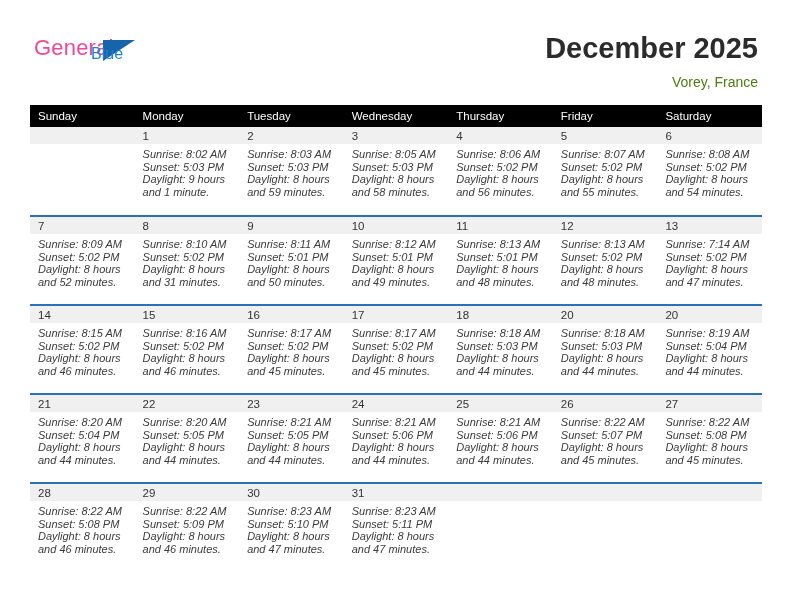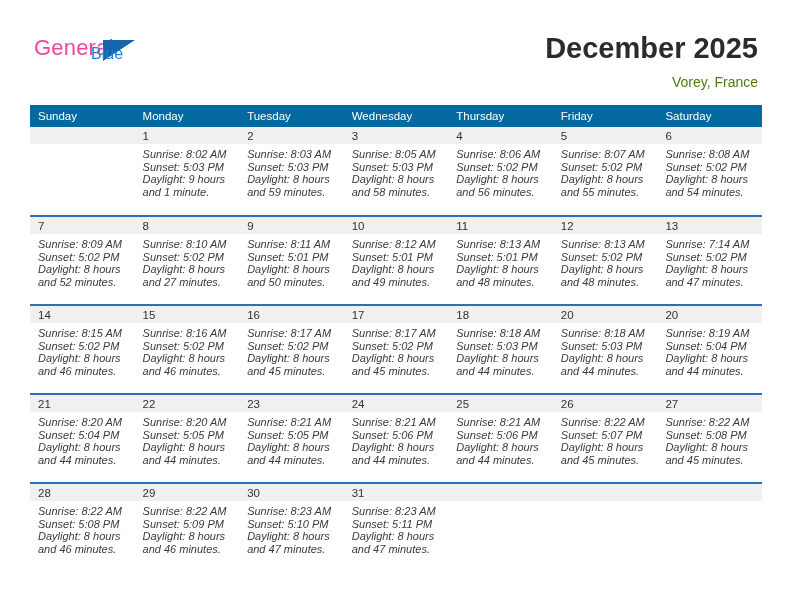--- a/index.html
+++ b/index.html
@@ -88,21 +88,21 @@
   
   .calendar {
     position: absolute;
     left: 30px;
     top: 105px;
     width: 732px;
     border-collapse: collapse;
     table-layout: fixed;
   }
   .calendar th {
-    background: #0369a1;
+    background: #000000;
     color: #ffffff;
     font-size: 11.5px;
     font-weight: normal;
     text-align: left;
     padding: 5px 0 5px 8px;
     height: 20px;
     box-sizing: border-box;
   }
   .calendar td {
     vertical-align: top;
@@ -260,21 +260,21 @@
               </div>
             </div>
           </td>
           <td>
             <div class="daycell">
               <div class="daynum-band">8</div>
               <div class="details">
                 <div>Sunrise: 8:10 AM</div>
                 <div>Sunset: 5:02 PM</div>
                 <div>Daylight: 8 hours</div>
-                <div>and 27 minutes.</div>
+                <div>and 31 minutes.</div>
               </div>
             </div>
           </td>
           <td>
             <div class="daycell">
               <div class="daynum-band">9</div>
               <div class="details">
                 <div>Sunrise: 8:11 AM</div>
                 <div>Sunset: 5:01 PM</div>
                 <div>Daylight: 8 hours</div>

